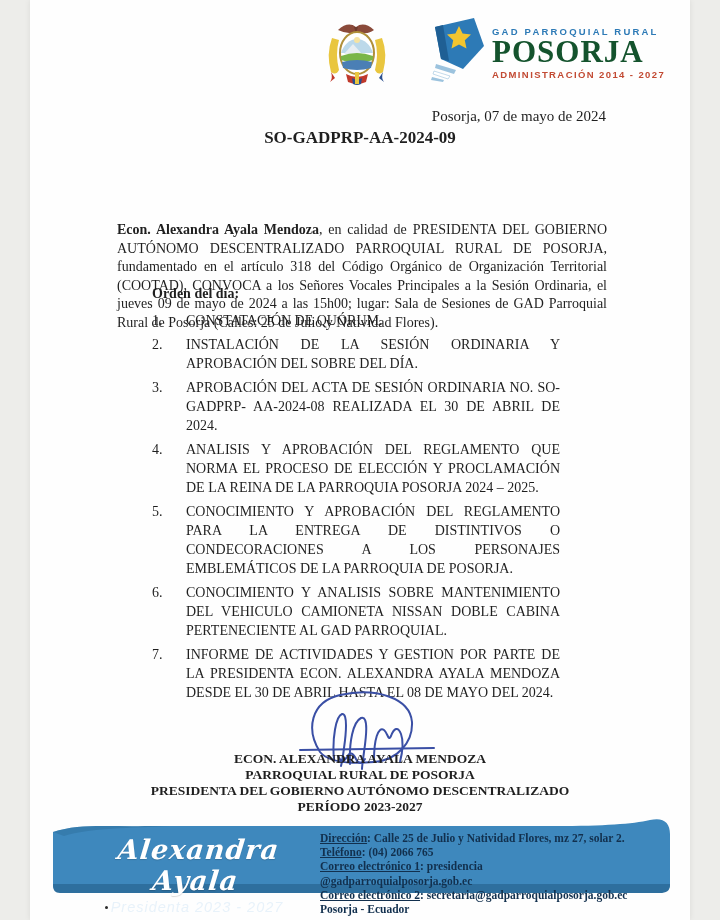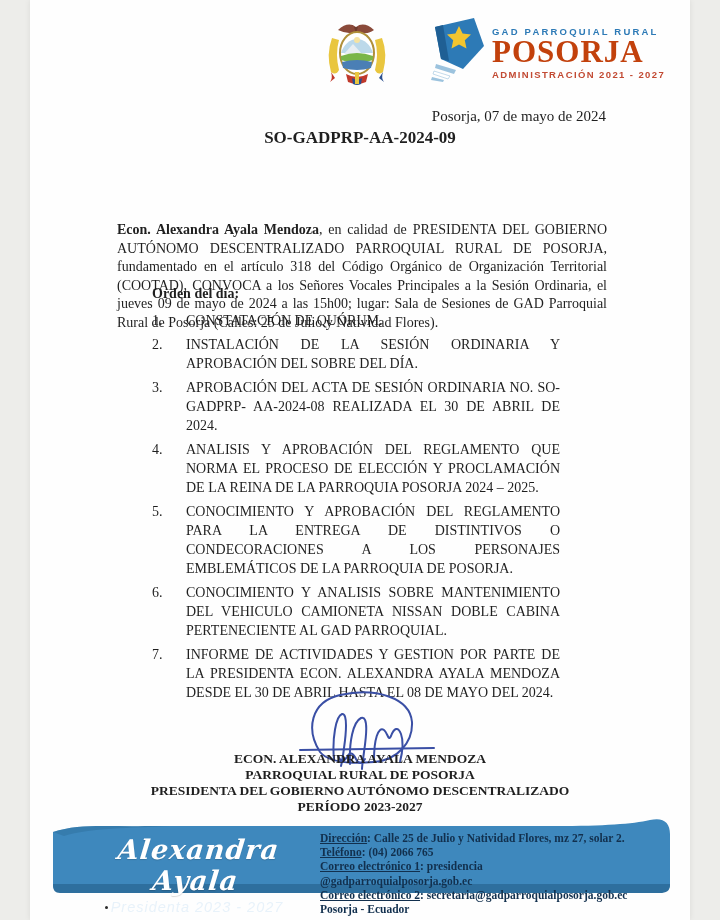--- a/index.html
+++ b/index.html
@@ -6,21 +6,21 @@
   html,body { width:720px; height:920px; }
   body { background:#ededea; font-family:"Liberation Serif", serif; color:#1f1f1f; position:relative; overflow:hidden; }
   .paper { position:absolute; left:30px; top:0; width:660px; height:920px; background:#fefefe; box-shadow:0 0 6px rgba(0,0,0,0.08); }
 
   
   .coat { position:absolute; left:292px; top:20px; }
   .logo { position:absolute; left:398px; top:14px; display:flex; align-items:center; }
   .logo-emblem { position:relative; top:2px; }
   .logo-text { margin-left:4px; padding-top:8px; }
   .logo-line1 { font-family:"Liberation Sans", sans-serif; font-weight:bold; font-size:9.5px; letter-spacing:2.2px; color:#2d7ab6; }
-  .logo-name { font-family:"Liberation Serif", serif; font-weight:bold; font-size:31px; letter-spacing:1px; color:#c2410c; line-height:30px; }
+  .logo-name { font-family:"Liberation Serif", serif; font-weight:bold; font-size:31px; letter-spacing:1px; color:#14532d; line-height:30px; }
   .logo-line3 { font-family:"Liberation Sans", sans-serif; font-weight:bold; font-size:9.5px; letter-spacing:1.4px; color:#c24a33; margin-top:2px; }
 
   .date-line { position:absolute; top:108px; right:84px; font-size:15px; }
 
   .title-block { position:absolute; top:126px; left:0; width:100%; text-align:center; }
   .title-line1 { font-size:20px; font-weight:bold; letter-spacing:0.5px; }
   .title-line2 { font-size:17px; font-weight:bold; margin-top:2px;text-align:center; }
 
   .intro { position:absolute; top:181px; left:87px; width:490px; font-size:14px; line-height:18.6px; text-align:justify;margin-top:40px; }
   .intro b { font-weight:bold; }
@@ -85,21 +85,21 @@
         <polygon points="7,11 15,9 21,45 13,43" fill="#1f5f94"></polygon>
         <path d="M31,10 l3.6,7.6 8.4,1 -6.2,5.7 1.7,8.3 -7.5-4.2 -7.5,4.2 1.7,-8.3 -6.2,-5.7 8.4,-1 Z" fill="#f3c52f"></path>
         <path d="M8,48 L28,54 L26,58 L7,52 Z" fill="#9cc3de"></path>
         <path d="M6,55 L22,60 L20,63 L5,58 Z" fill="#ffffff" stroke="#9cc3de" stroke-width="0.6"></path>
         <path d="M4,61 L16,64 L15,66 L3,64 Z" fill="#9cc3de"></path>
       </svg>
     </div>
     <div class="logo-text">
       <div class="logo-line1">GAD PARROQUIAL RURAL</div>
       <div class="logo-name">POSORJA</div>
-      <div class="logo-line3">ADMINISTRACIÓN 2021 - 2027</div>
+      <div class="logo-line3">ADMINISTRACIÓN 2014 - 2027</div>
     </div>
   </div>
 
   <div class="date-line">Posorja, 07 de mayo de 2024</div>
 
   <div class="title-block">
     <div class="title-line2">SO-GADPRP-AA-2024-09</div>
   </div>
 
   <p class="intro"><b>Econ. Alexandra Ayala Mendoza</b><span>, en calidad de PRESIDENTA DEL GOBIERNO AUTÓNOMO DESCENTRALIZADO PARROQUIAL RURAL DE POSORJA, fundamentado en el artículo 318 del Código Orgánico de Organización Territorial (COOTAD), CONVOCA a los Señores Vocales Principales a la Sesión Ordinaria, el jueves 09 de mayo de 2024 a las 15h00; lugar: Sala de Sesiones de GAD Parroquial Rural de Posorja (Calles: 25 de Julio y Natividad Flores).</span></p>

